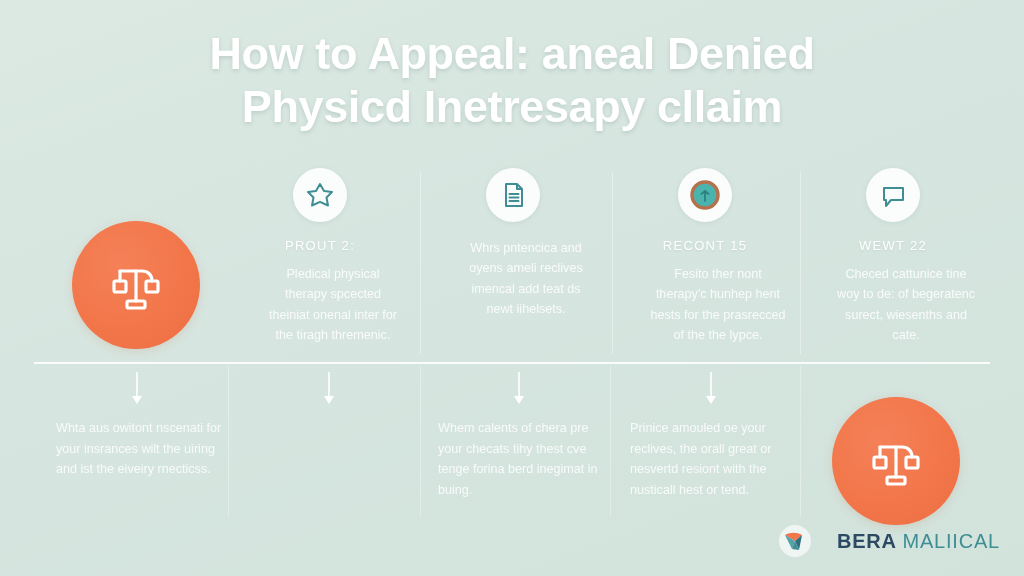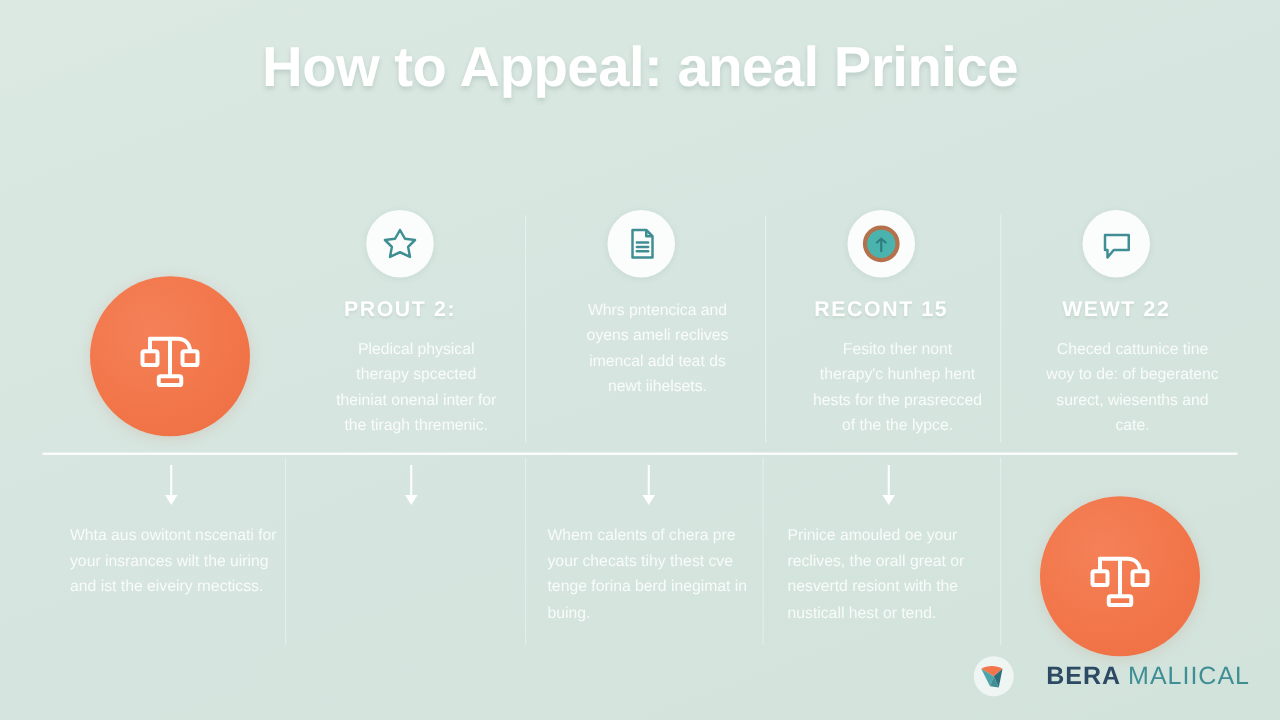--- a/index.html
+++ b/index.html
@@ -104,22 +104,22 @@
     border-radius: 50%;
     background: #fbfdfc;
     display: flex;
     align-items: center;
     justify-content: center;
     box-shadow: 0 1px 5px rgba(120,150,140,0.16);
   }
   .icon-badge svg { display: block; }
 
   .feature-heading {
-    font-size: 17px;
-    font-weight: 700;
+    font-size: 13px;
+    font-weight: 400;
     color: #ffffff;
     letter-spacing: 1.3px;
     margin-bottom: 11px;
     text-shadow: 0 1px 2px rgba(120,150,140,0.18);
   }
 
   .feature-body {
     font-size: 12.6px;
     line-height: 1.62;
     color: rgba(255,255,255,0.86);
@@ -170,21 +170,22 @@
   }
   .logo-text .b1 { color: #2c4a63; }
   .logo-text .b2 { color: #3f8e94; font-weight: 400; }
 </style>
 </head>
 <body>
 
 <div class="poster">
 
   <div class="title-block">
-    <div class="title-line">How to Appeal: aneal Prinice</div>
+    <div class="title-line">How to Appeal: aneal Denied</div>
+    <div class="title-line">Physicd Inetresapy cllaim</div>
   </div>
 
   <div class="col-sep" style="left:420px;"></div>
   <div class="col-sep" style="left:612px;"></div>
   <div class="col-sep" style="left:800px;"></div>
 
   <div class="orange-circle left">
     <svg class="scale-icon" viewBox="0 0 60 60">
       <g fill="none" stroke="#ffffff" stroke-width="3.2" stroke-linecap="round" stroke-linejoin="round">
         <path d="M14 16 H36 C42 16 46 20 46 26"></path>

